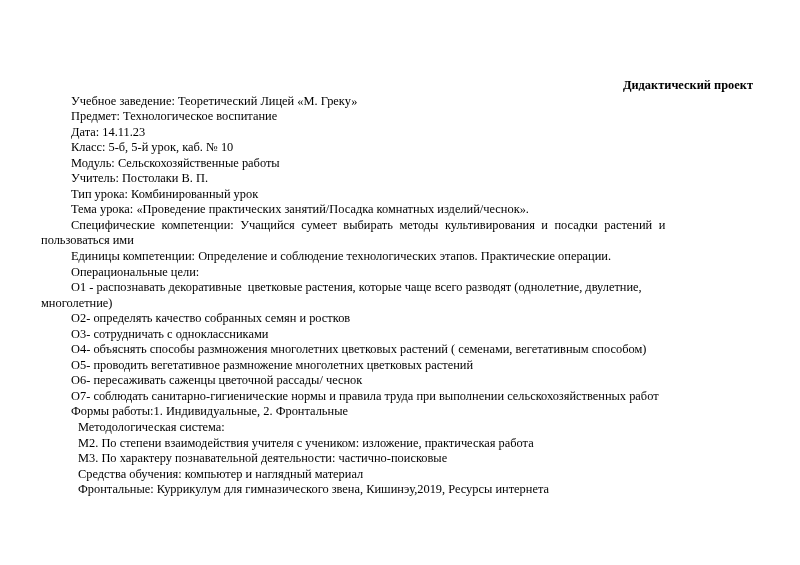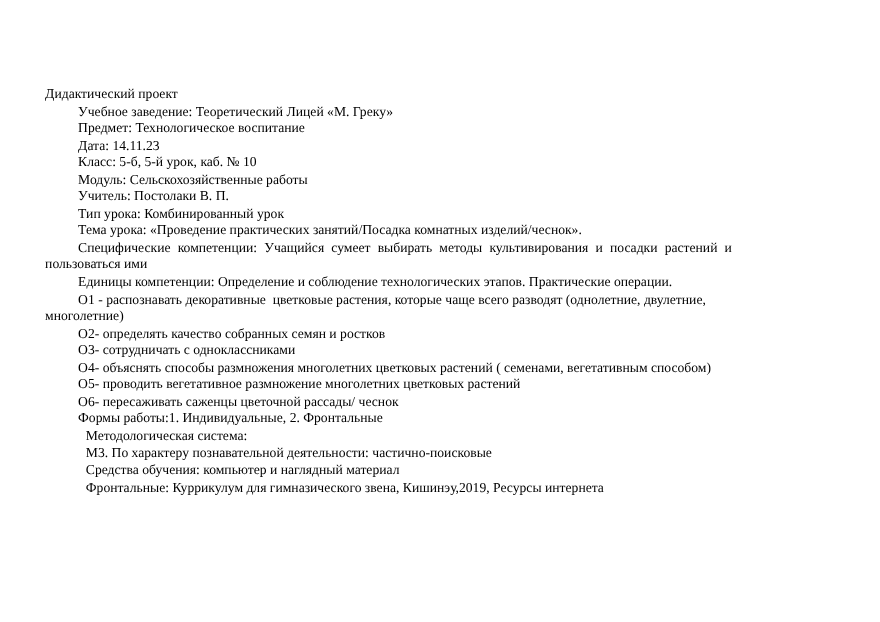--- a/index.html
+++ b/index.html
@@ -24,22 +24,22 @@
     top: 78px;
     width: 712px;
   }
   .line {
     font-size: 12.4px;
     line-height: 15.55px;
     white-space: pre;
     color: #000000;
   }
   .title {
-    text-align: left;
-    font-weight: normal;
+    text-align: right;
+    font-weight: bold;
   }
   .ind-first  { padding-left: 30px; }
   .ind-none   { padding-left: 0; }
   .ind-method { padding-left: 37px; }
   .stretch    { word-spacing: 3.4px; }
   .b          { font-weight: normal; }
 </style>
 </head>
 <body style="background: rgb(255, 255, 255);">
 
@@ -51,27 +51,30 @@
         <div class="line ind-first"><span class="b">Предмет:</span><span class=""> Технологическое воспитание</span></div>
         <div class="line ind-first"><span class="b">Дата:</span><span class=""> 14.11.23</span></div>
         <div class="line ind-first"><span class="b">Класс:</span><span class=""> 5-б, 5-й урок, каб. № 10</span></div>
         <div class="line ind-first"><span class="b">Модуль:</span><span class=""> Сельскохозяйственные работы</span></div>
         <div class="line ind-first"><span class="b">Учитель:</span><span class=""> Постолаки В. П.</span></div>
         <div class="line ind-first"><span class="b">Тип урока:</span><span class=""> Комбинированный урок</span></div>
         <div class="line ind-first"><span class="b">Тема урока:</span><span class=""> «Проведение практических занятий/Посадка комнатных изделий/чеснок».</span></div>
         <div class="line ind-first stretch"><span class="b">Специфические компетенции</span><span class="">: Учащийся сумеет выбирать методы культивирования и посадки растений и</span></div>
         <div class="line ind-none"><span class="">пользоваться ими</span></div>
         <div class="line ind-first"><span class="b">Единицы компетенции:</span><span class=""> Определение и соблюдение технологических этапов. Практические операции.</span></div>
+        <div class="line ind-first"><span class="b">Операциональные цели:</span></div>
         <div class="line ind-first"><span class="b">О1</span><span class=""> - распознавать декоративные  цветковые растения, которые чаще всего разводят (однолетние, двулетние,</span></div>
         <div class="line ind-none"><span class="">многолетние)</span></div>
         <div class="line ind-first"><span class="b">О2</span><span class="">- определять качество собранных семян и ростков</span></div>
         <div class="line ind-first"><span class="b">О3</span><span class="">- сотрудничать с одноклассниками</span></div>
         <div class="line ind-first"><span class="b">О4</span><span class="">- объяснять способы размножения многолетних цветковых растений ( семенами, вегетативным способом)</span></div>
         <div class="line ind-first"><span class="b">О5</span><span class="">- проводить вегетативное размножение многолетних цветковых растений</span></div>
         <div class="line ind-first"><span class="b">О6</span><span class="">- пересаживать саженцы цветочной рассады/ чеснок</span></div>
+        <div class="line ind-first"><span class="b">О7</span><span class="">- соблюдать санитарно-гигиенические нормы и правила труда при выполнении сельскохозяйственных работ</span></div>
         <div class="line ind-first"><span class="b">Формы работы:</span><span class="">1. Индивидуальные, 2. Фронтальные</span></div>
         <div class="line ind-method"><span class="b">Методологическая система:</span></div>
+        <div class="line ind-method"><span class="">М2. По степени взаимодействия учителя с учеником: изложение, практическая работа</span></div>
         <div class="line ind-method"><span class="">М3. По характеру познавательной деятельности: частично-поисковые</span></div>
         <div class="line ind-method"><span class="b">Средства обучения:</span><span class=""> компьютер и наглядный материал</span></div>
         <div class="line ind-method"><span class="b">Фронтальные:</span><span class=""> Куррикулум для гимназического звена, Кишинэу,2019, Ресурсы интернета</span></div>
       </div>
   </div>
 </div>
 
 </body></html>

